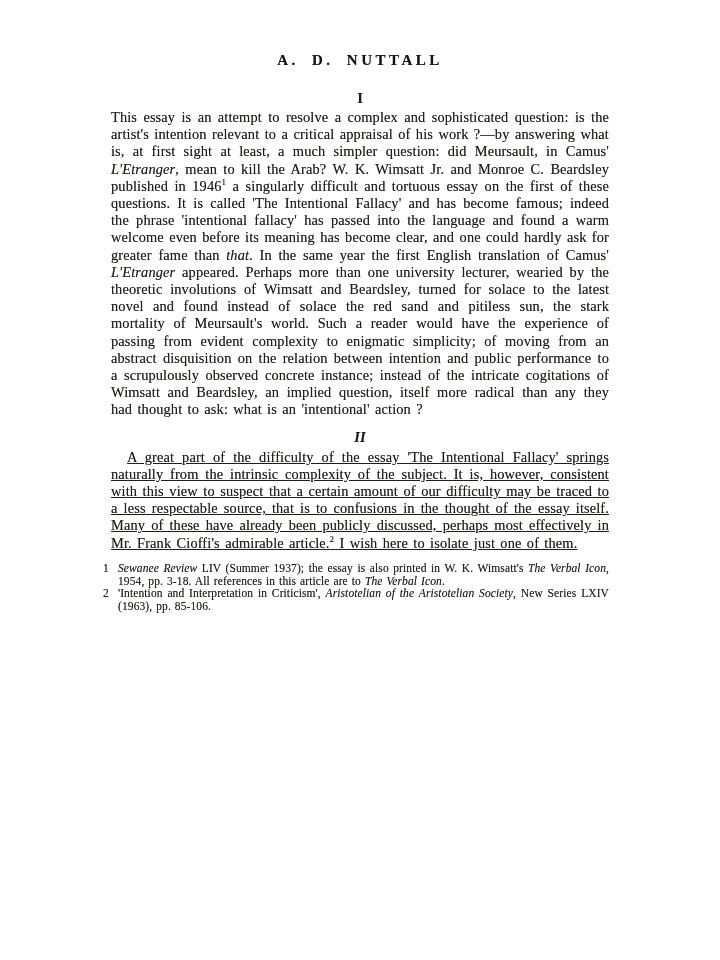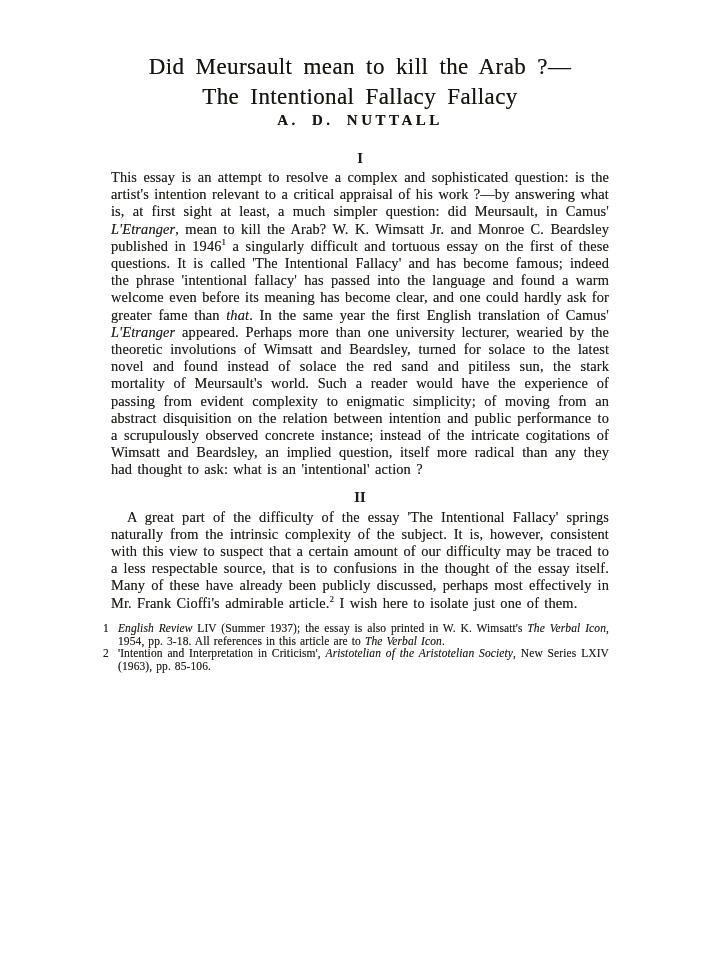--- a/index.html
+++ b/index.html
@@ -39,31 +39,31 @@
   }
   .sec-head {
     text-align: center;
     font-weight: bold;
     font-size: 14.5px;
     line-height: 16px;
     margin-top: 21px;
     margin-bottom: 3px;
     text-shadow: 0 0 0.4px rgba(23,20,15,0.5);
   }
-  .sec-head.later { margin-top: 10px; margin-bottom: 4px; }
+  .sec-head.later { margin-top: 10px; margin-bottom: 4px; font-style: italic; }
   .para {
     font-size: 14.4px;
     line-height: 17.2px;
     text-align: justify;
     letter-spacing: 0.12px;
     word-spacing: 1.6px;
     text-shadow: 0 0 0.45px rgba(25,20,15,0.55);
     hyphens: none;
   }
-  .para.indent { text-indent: 16px; }
+  .para.indent { text-indent: 16px; text-decoration: underline; }
   sup { font-size: 9px; line-height: 0; }
   .footnotes {
     margin-top: 10px;
     margin-left: -8px;
     font-size: 11.5px;
     line-height: 12.7px;
   }
   .footnote { display: flex; }
   .fn-num { width: 15px; flex: none; text-shadow: 0 0 0.35px rgba(25,20,15,0.5); }
   .fn-text {
@@ -73,37 +73,33 @@
     word-spacing: 1px;
     text-shadow: 0 0 0.35px rgba(25,20,15,0.5);
   }
 </style>
 </head>
 <body>
 
 <div class="page" style="background: rgb(255, 255, 255); color: rgb(32, 29, 25);">
   <div class="content">
 
-    <div class="title">
-      <div>Did Meursault mean to kill the Arab ?—</div>
-      <div>The Intentional Fallacy Fallacy</div>
-    </div>
 
     <div class="author">A. D. NUTTALL</div>
 
     <div class="sec-head">I</div>
     <p class="para" style="margin:0;"><span>This essay is an attempt to resolve a complex and sophisticated question: is the artist's intention relevant to a critical appraisal of his work ?—by answering what is, at first sight at least, a much simpler question: did Meursault, in Camus' </span><i>L'Etranger</i><span>, mean to kill the Arab? W. K. Wimsatt Jr. and Monroe C. Beardsley published in 1946</span><sup>1</sup><span> a singularly difficult and tortuous essay on the first of these questions. It is called 'The Intentional Fallacy' and has become famous; indeed the phrase 'intentional fallacy' has passed into the language and found a warm welcome even before its meaning has become clear, and one could hardly ask for greater fame than </span><i>that</i><span>. In the same year the first English translation of Camus' </span><i>L'Etranger</i><span> appeared. Perhaps more than one university lecturer, wearied by the theoretic involutions of Wimsatt and Beardsley, turned for solace to the latest novel and found instead of solace the red sand and pitiless sun, the stark mortality of Meursault's world. Such a reader would have the experience of passing from evident complexity to enigmatic simplicity; of moving from an abstract disquisition on the relation between intention and public performance to a scrupulously observed concrete instance; instead of the intricate cogitations of Wimsatt and Beardsley, an implied question, itself more radical than any they had thought to ask: what is an 'intentional' action ?</span></p>
 
     <div class="sec-head later">II</div>
     <p class="para indent" style="margin:0;"><span>A great part of the difficulty of the essay 'The Intentional Fallacy' springs naturally from the intrinsic complexity of the subject. It is, however, consistent with this view to suspect that a certain amount of our difficulty may be traced to a less respectable source, that is to confusions in the thought of the essay itself. Many of these have already been publicly discussed, perhaps most effectively in Mr. Frank Cioffi's admirable article.</span><sup>2</sup><span> I wish here to isolate just one of them.</span></p>
 
     <div class="footnotes">
       <div class="footnote">
         <span class="fn-num">1</span>
-        <span class="fn-text"><i>English Review</i><span> LIV (Summer 1937); the essay is also printed in W. K. Wimsatt's </span><i>The Verbal Icon</i><span>, 1954, pp. 3-18. All references in this article are to </span><i>The Verbal Icon</i><span>.</span></span>
+        <span class="fn-text"><i>Sewanee Review</i><span> LIV (Summer 1937); the essay is also printed in W. K. Wimsatt's </span><i>The Verbal Icon</i><span>, 1954, pp. 3-18. All references in this article are to </span><i>The Verbal Icon</i><span>.</span></span>
       </div>
       <div class="footnote">
         <span class="fn-num">2</span>
         <span class="fn-text"><span>'Intention and Interpretation in Criticism', </span><i>Aristotelian of the Aristotelian Society</i><span>, New Series LXIV (1963), pp. 85-106.</span></span>
       </div>
     </div>
 
   </div>
 </div>
 

